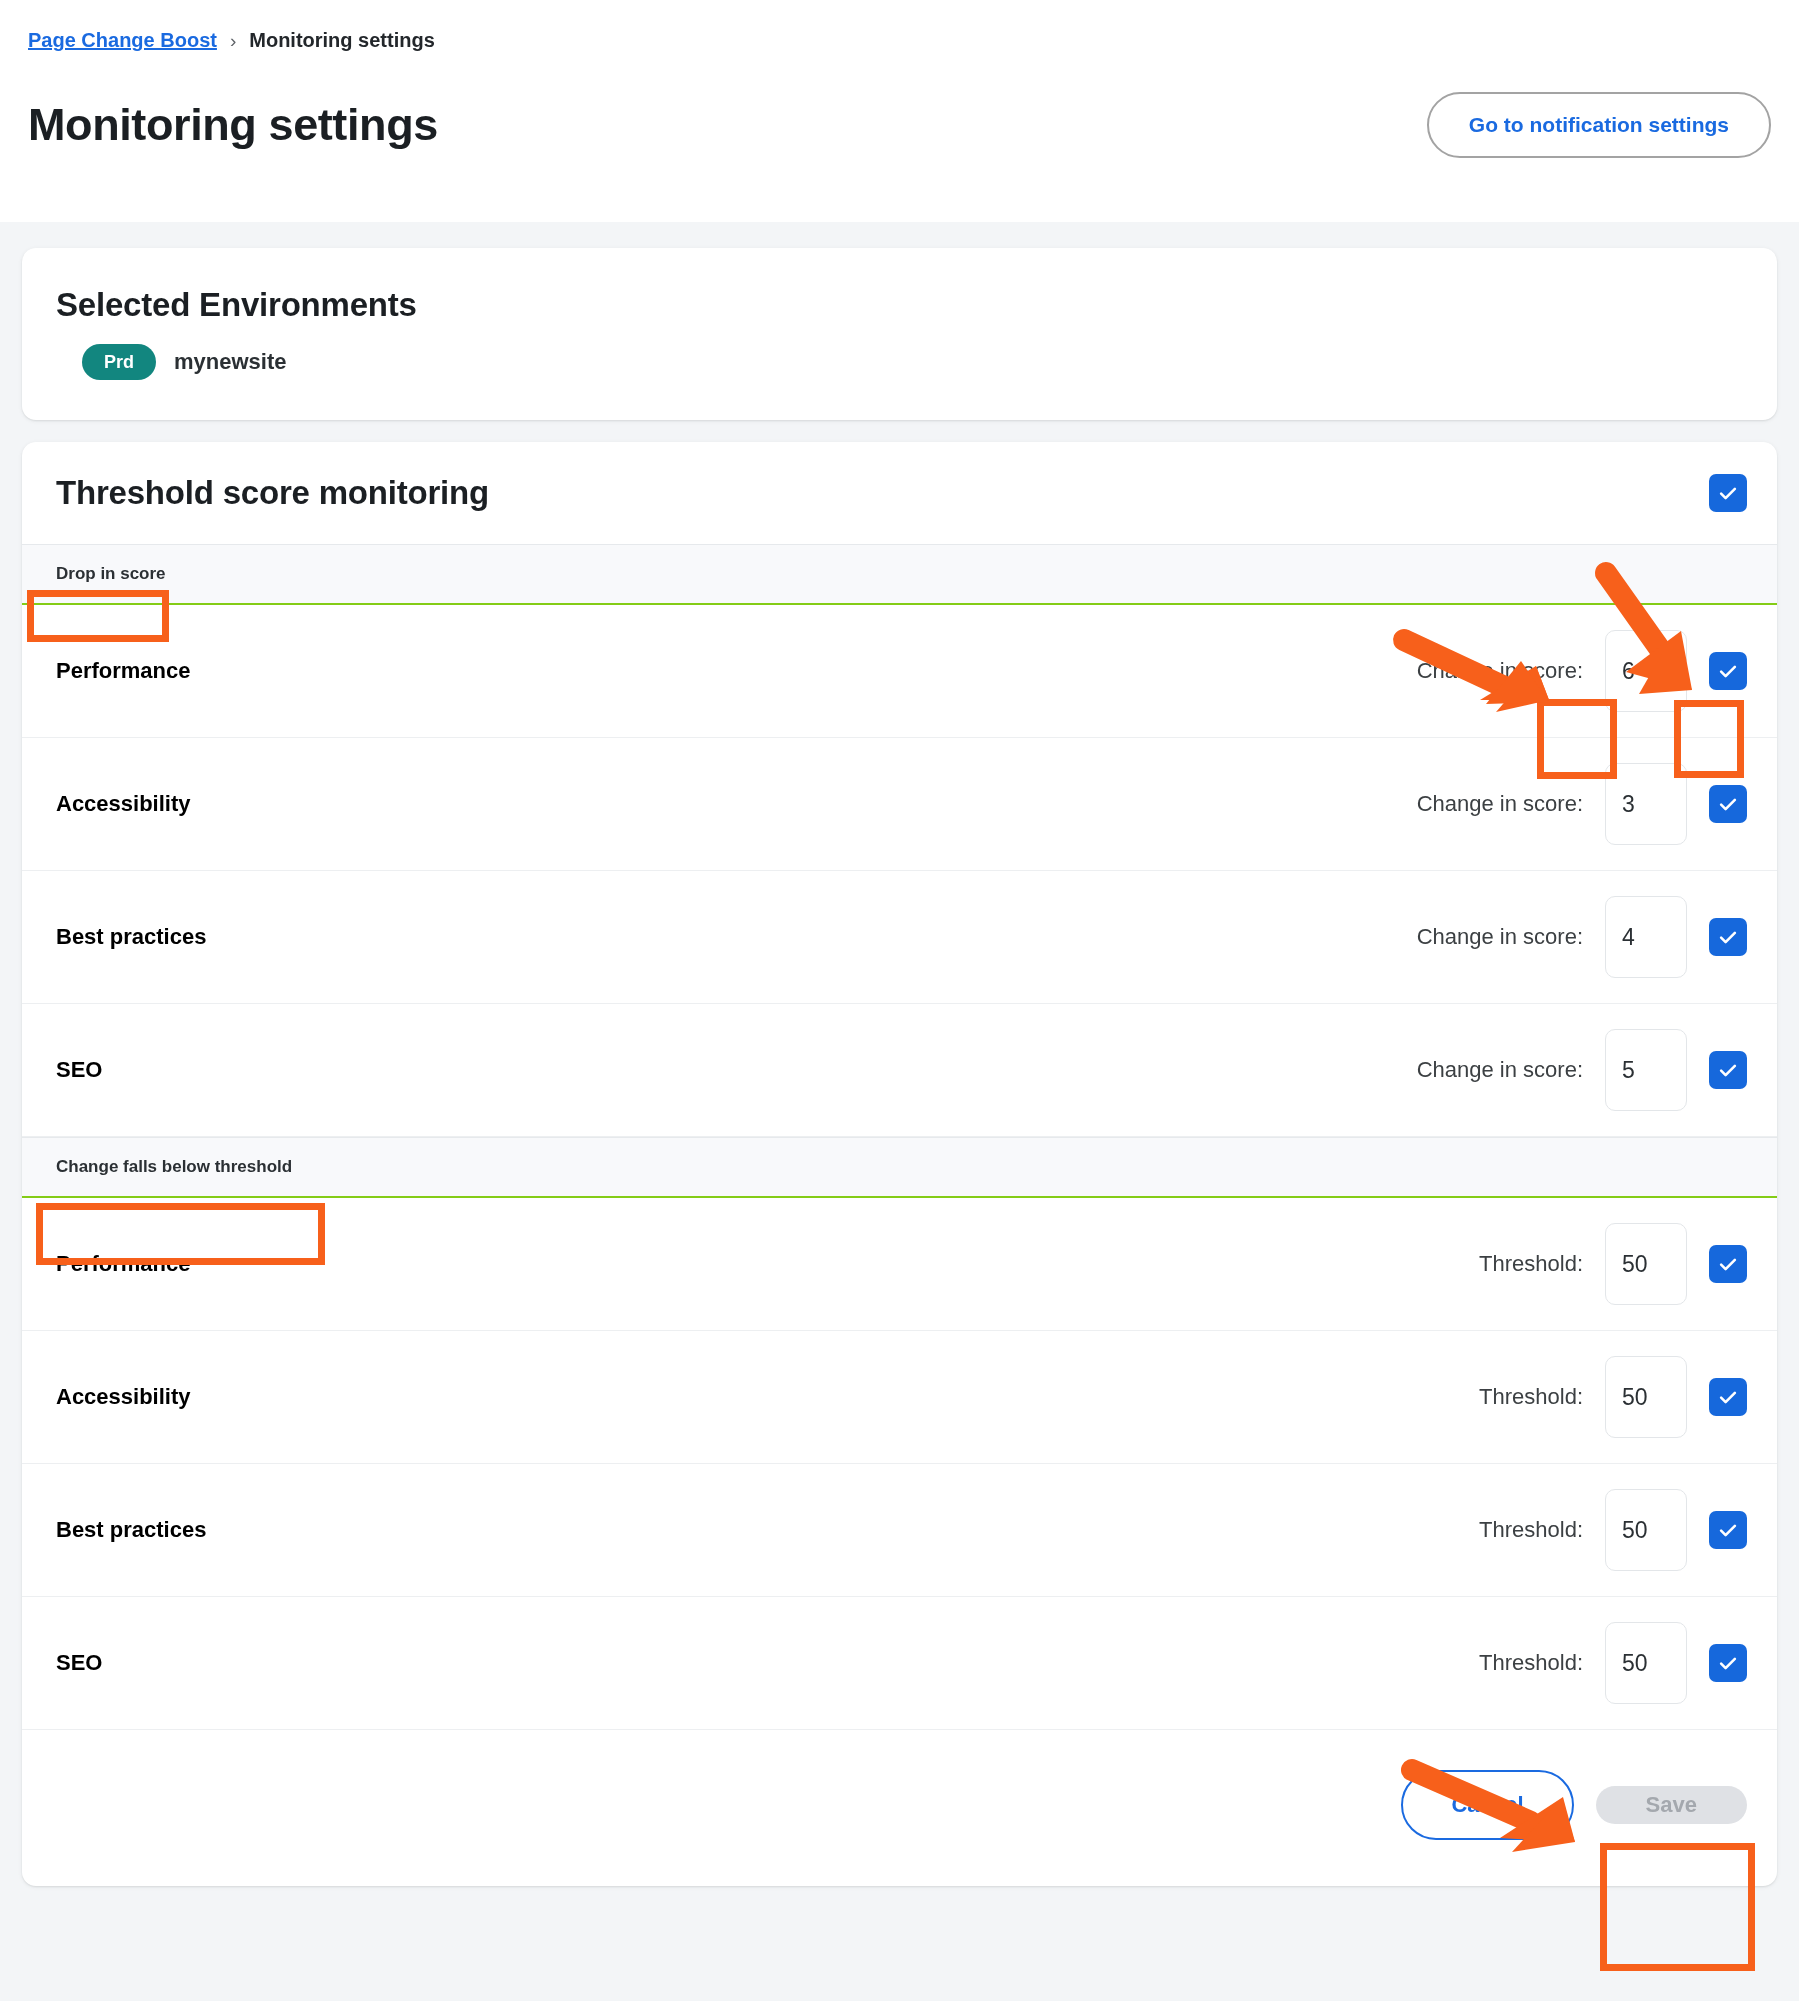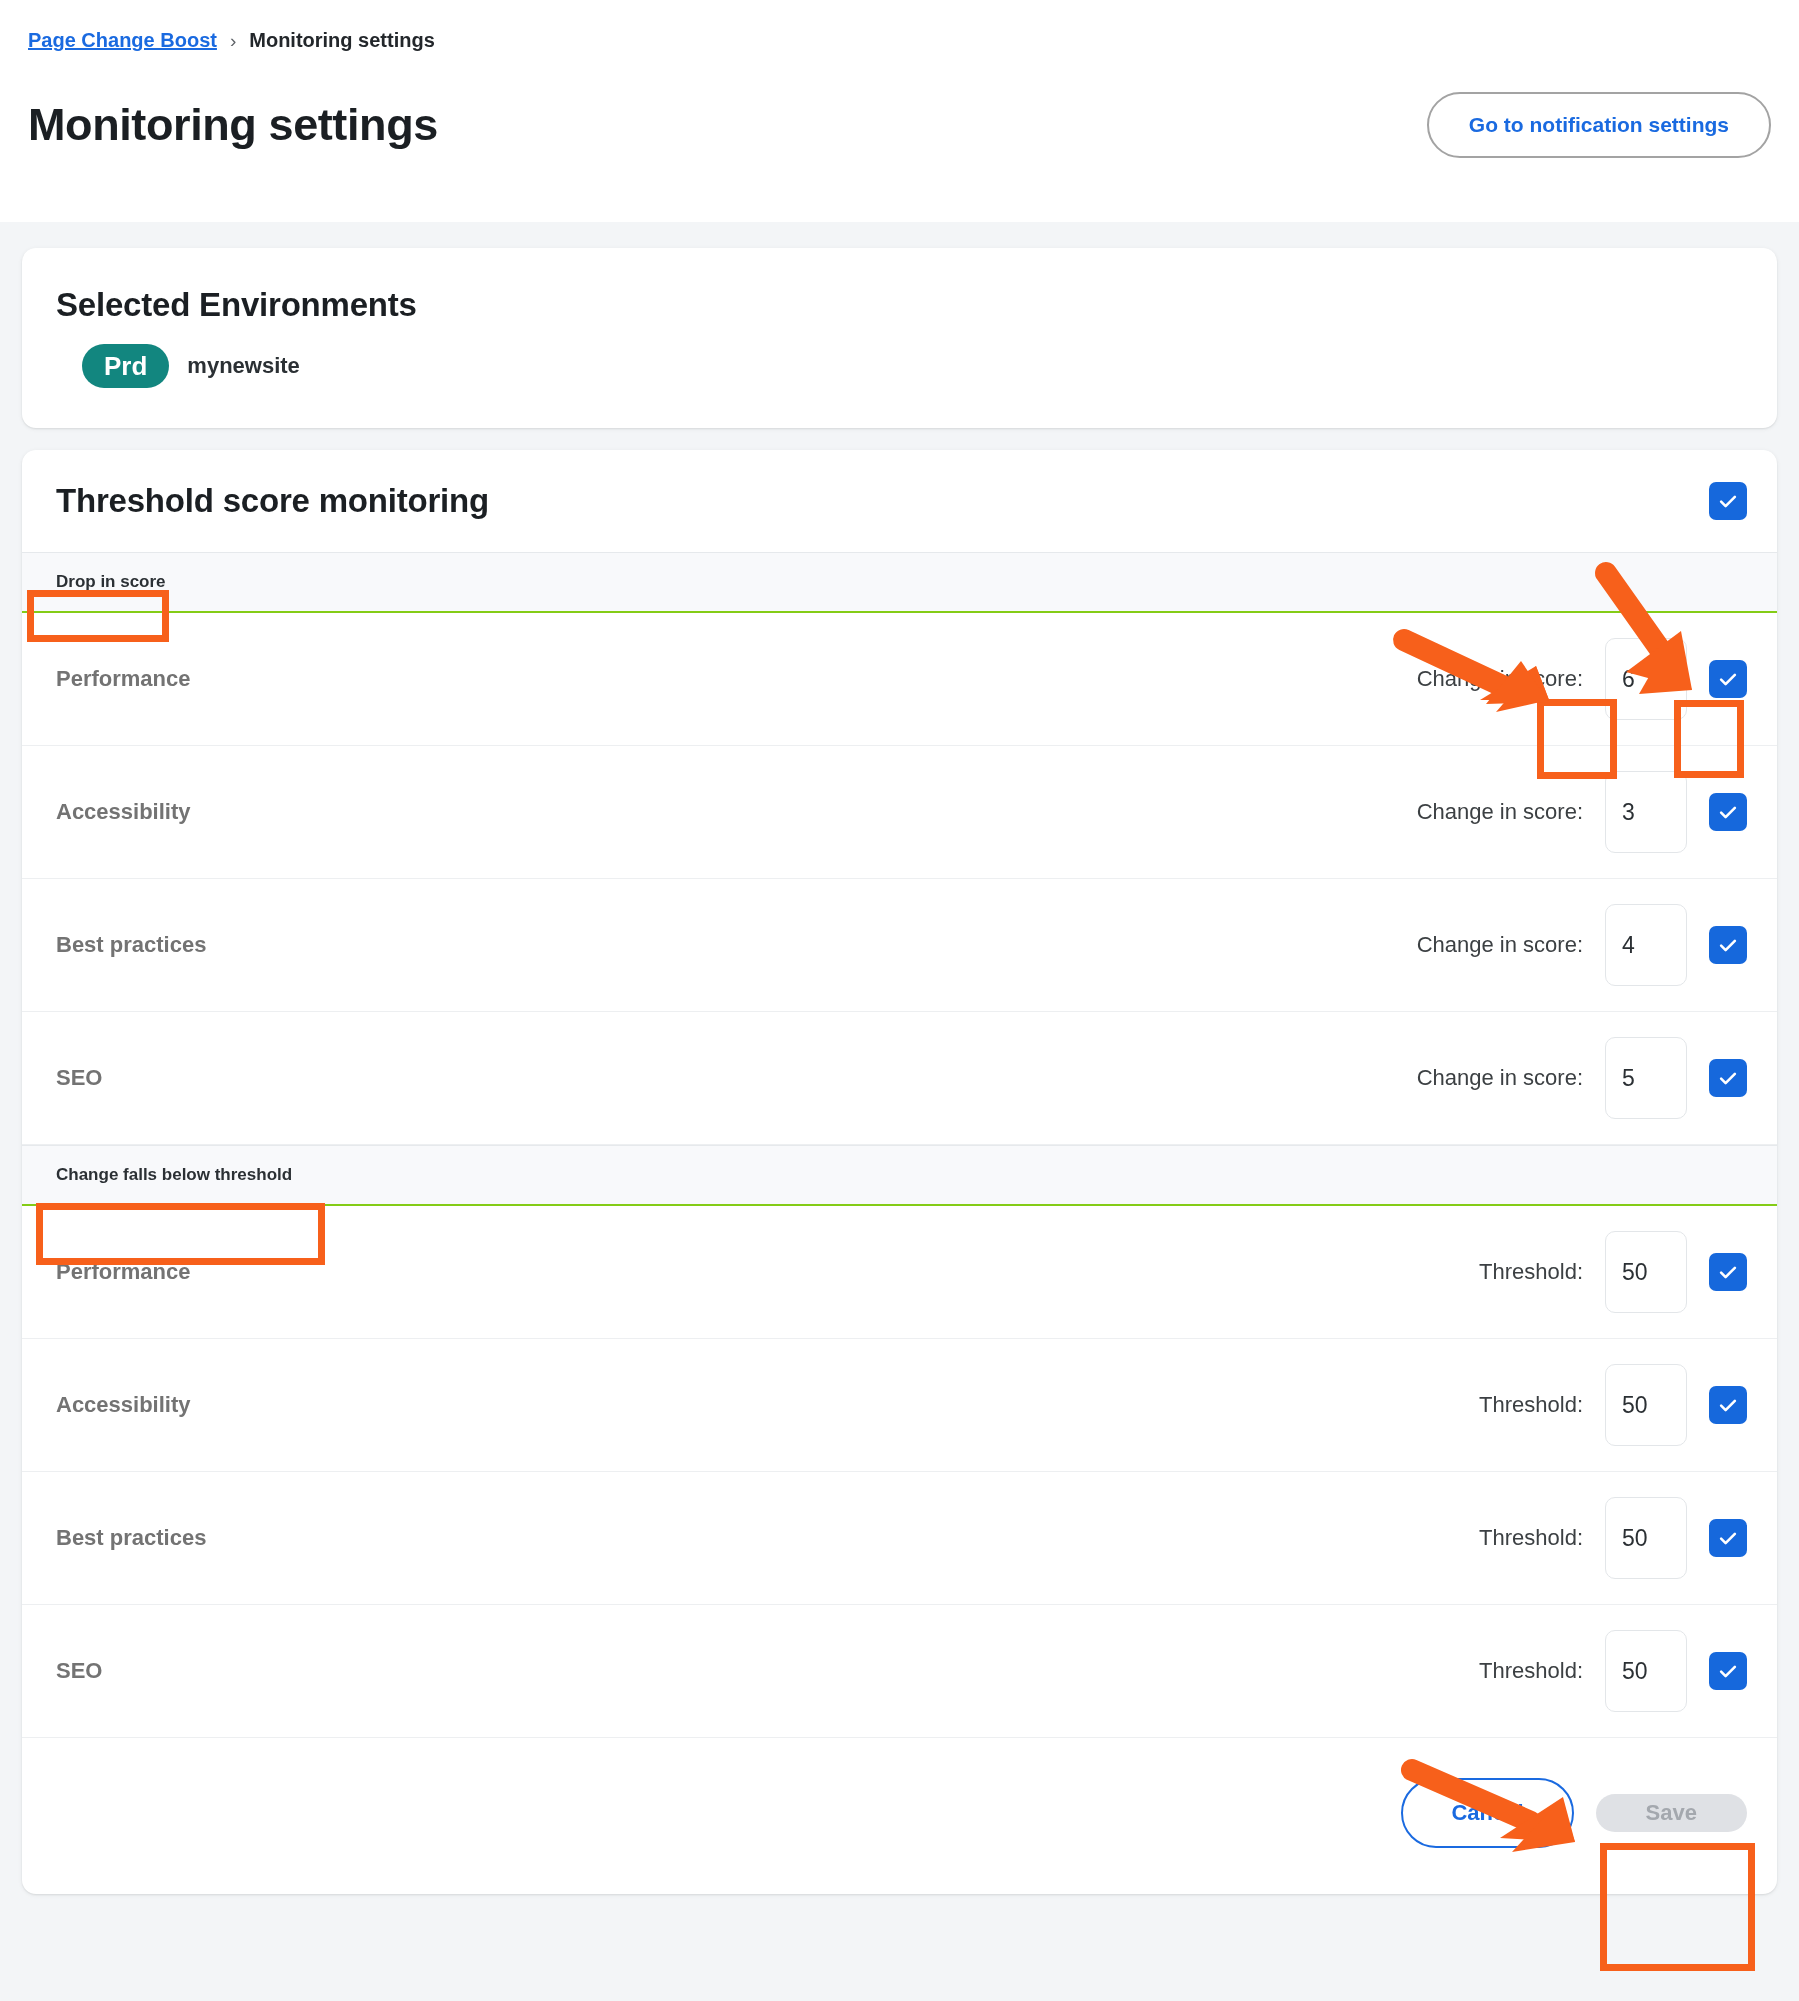--- a/index.html
+++ b/index.html
@@ -94,21 +94,21 @@
   .env-row {
     display: flex;
     align-items: center;
     gap: 18px;
     padding-left: 26px;
   }
   .env-badge {
     background: #12867f;
     color: #ffffff;
     border-radius: 999px;
-    font-size: 26px;
+    font-size: 18px;
     font-weight: 700;
     padding: 9px 22px;
     line-height: 1;
   }
   .env-name {
     font-size: 22px;
     font-weight: 700;
     color: #2b3034;
   }
 
@@ -141,21 +141,21 @@
     display: flex;
     align-items: center;
     justify-content: space-between;
     padding: 0 30px 0 34px;
     height: 133px;
     border-bottom: 1px solid #edeff1;
   }
   .row-label {
     font-size: 22px;
     font-weight: 700;
-    color: #737373;
+    color: #000000;
   }
   .row-right {
     display: flex;
     align-items: center;
     gap: 22px;
   }
   .row-field-label {
     font-size: 22px;
     color: #3c4043;
     font-weight: 400;

